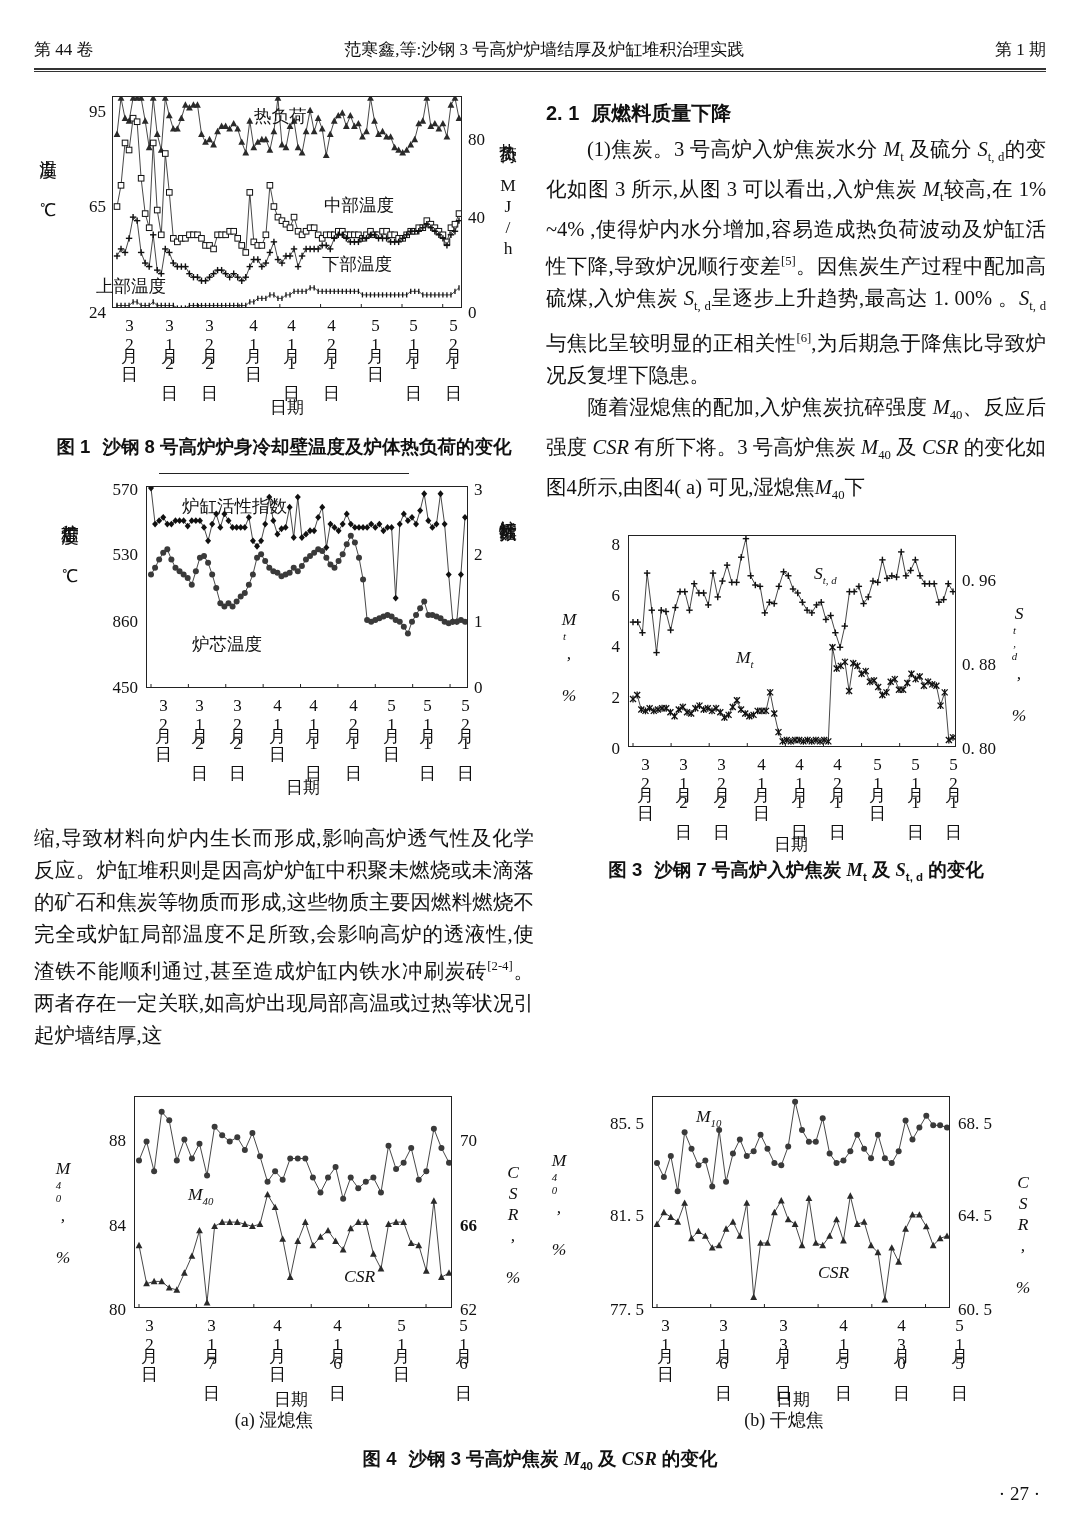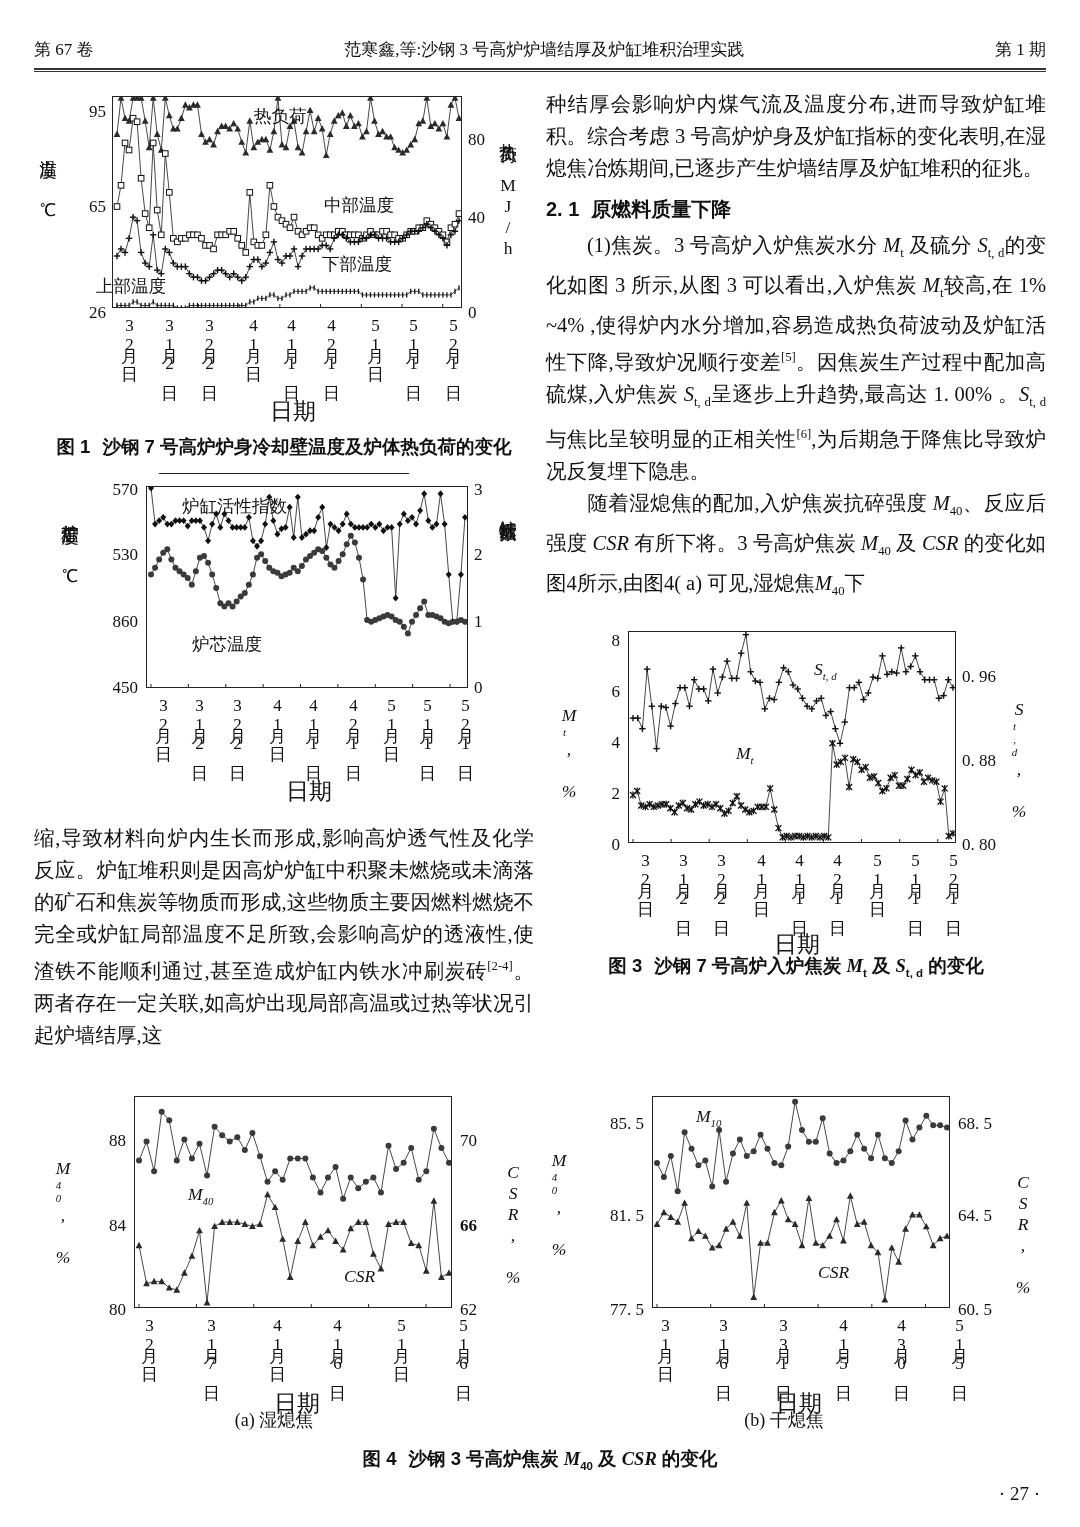--- a/index.html
+++ b/index.html
@@ -81,39 +81,39 @@
     writing-mode:vertical-rl; text-orientation:upright;
     letter-spacing:1px;
   }
   .axlab-v.it { font-style:italic; }
   .xtick {
     position:absolute; font-size:17px; white-space:nowrap;
     writing-mode:vertical-rl; text-orientation:upright;
     letter-spacing:0px;
   }
   .xaxname {
-    position:absolute; font-size:23px; white-space:nowrap;
+    position:absolute; font-size:17px; white-space:nowrap;
   }
   .anno {
     position:absolute; font-size:17.5px; white-space:nowrap;
   }
   .anno.it { font-style:italic; }
 
   .pageno {
     position:absolute; right:40px; bottom:22px;
     font-size:19px;
   }
 </style>
 </head>
 <body>
 
 <div class="page">
 
   <div class="hdr">
-    <span>第 67 卷</span>
+    <span>第 44 卷</span>
     <span class="hdr-mid">范寒鑫,等:沙钢 3 号高炉炉墙结厚及炉缸堆积治理实践</span>
     <span>第 1 期</span>
   </div>
   <div class="hdr-rule"></div>
 
   <div class="col col-l">
 
     <div class="chart" style="height:340px;">
       <div class="plot" style="left:78px; top:8px; width:350px; height:212px;">
         <svg width="350" height="212" viewBox="0 0 350 212">
@@ -558,21 +558,21 @@
               <line x1="126.14285714285714" y1="212" x2="126.14285714285714" y2="207" stroke="#222" stroke-width="1"></line>
               <line x1="166.85714285714286" y1="212" x2="166.85714285714286" y2="207" stroke="#222" stroke-width="1"></line>
               <line x1="207.57142857142858" y1="212" x2="207.57142857142858" y2="207" stroke="#222" stroke-width="1"></line>
               <line x1="248.28571428571428" y1="212" x2="248.28571428571428" y2="207" stroke="#222" stroke-width="1"></line>
               <line x1="289" y1="212" x2="289" y2="207" stroke="#222" stroke-width="1"></line>
               <line x1="329.7142857142857" y1="212" x2="329.7142857142857" y2="207" stroke="#222" stroke-width="1"></line>
             </g>
         </svg>
       </div>
 
-      <div class="ytick" style="left:24px; top:215px; width:48px;">26</div>
+      <div class="ytick" style="left:24px; top:215px; width:48px;">24</div>
       <div class="ytick" style="left:24px; top:109px; width:48px;">65</div>
       <div class="ytick" style="left:24px; top:14px;  width:48px;">95</div>
 
       <div class="y2tick" style="left:434px; top:215px;">0</div>
       <div class="y2tick" style="left:434px; top:120px;">40</div>
       <div class="y2tick" style="left:434px; top:42px;">80</div>
 
       <div class="axlab-v" style="left:2px; top:58px;">温度, ℃</div>
       <div class="axlab-v" style="left:462px; top:42px;">热负荷, MJ/h</div>
 
@@ -587,21 +587,21 @@
       <div class="xtick" style="left:208px; top:228px;">4月1日</div>
       <div class="xtick" style="left:246px; top:228px;">4月11日</div>
       <div class="xtick" style="left:286px; top:228px;">4月21日</div>
       <div class="xtick" style="left:330px; top:228px;">5月1日</div>
       <div class="xtick" style="left:368px; top:228px;">5月11日</div>
       <div class="xtick" style="left:408px; top:228px;">5月21日</div>
       <div class="xaxname" style="left:236px; top:308px;">日期</div>
     </div>
 
     <div class="cap">
-      <span class="fno">图 1</span><span>沙钢 7 号高炉炉身冷却壁温度及炉体热负荷的变化</span>
+      <span class="fno">图 1</span><span>沙钢 8 号高炉炉身冷却壁温度及炉体热负荷的变化</span>
     </div>
     <div class="hrule"></div>
 
     <div class="chart" style="height:330px; margin-top:-4px;">
       <div class="plot" style="left:112px; top:6px; width:322px; height:202px;">
         <svg width="322" height="202" viewBox="0 0 322 202">
           <g id="f2-series">
               <polyline points="4.0,1.0 8.1,37.0 12.2,33.7 16.2,30.3 20.3,37.0 24.4,37.0 28.5,33.7 32.5,33.7 36.6,33.7 40.7,39.1 44.8,33.7 48.9,33.7 52.9,33.7 57.0,40.4 61.1,53.9 65.2,37.0 69.2,26.9 73.3,40.4 77.4,26.9 81.5,33.7 85.6,40.4 89.6,40.4 93.7,40.4 97.8,40.4 101.9,30.3 105.9,53.9 110.0,59.3 114.1,53.9 118.2,37.0 122.3,10.1 126.3,33.7 130.4,47.1 134.5,41.7 138.6,40.4 142.6,20.2 146.7,50.5 150.8,10.1 154.9,50.5 159.0,47.1 163.0,43.8 167.1,43.8 171.2,30.3 175.3,20.2 179.4,60.6 183.4,37.0 187.5,40.4 191.6,43.8 195.7,37.0 199.7,26.9 203.8,37.0 207.9,40.4 212.0,40.4 216.1,40.4 220.1,40.4 224.2,37.0 228.3,40.4 232.4,37.0 236.4,43.8 240.5,40.4 244.6,40.4 248.7,111.1 252.8,37.0 256.8,26.9 260.9,33.7 265.0,30.3 269.1,37.0 273.1,23.6 277.2,6.7 281.3,33.7 285.4,40.4 289.5,37.0 293.5,6.7 297.6,37.0 301.7,87.5 305.8,134.7 309.8,134.7 313.9,87.5 318.0,30.3" fill="none" stroke="#333" stroke-width="0.9" stroke-linejoin="round"></polyline>
               <path d="M4 -2.4L7 1L4 4.4L1 1Z" fill="#111"></path>
               <path d="M8.077922077922079 33.633333333333304L11.077922077922079 37.0333333333333L8.077922077922079 40.4333333333333L5.077922077922079 37.0333333333333Z" fill="#111"></path>
@@ -795,21 +795,20 @@
       <div class="xtick" style="left:420px; top:216px;">5月21日</div>
       <div class="xaxname" style="left:252px; top:296px;">日期</div>
     </div>
 
 
     <p class="body" style="margin-top:12px;"><span>缩,导致材料向炉内生长而形成,影响高炉透气性及化学反应。炉缸堆积则是因高炉炉缸中积聚未燃烧或未滴落的矿石和焦炭等物质而形成,这些物质主要因燃料燃烧不完全或炉缸局部温度不足所致,会影响高炉的透液性,使渣铁不能顺利通过,甚至造成炉缸内铁水冲刷炭砖</span><sup>[2-4]</sup><span>。两者存在一定关联,如高炉出现局部高温或过热等状况引起炉墙结厚,这</span></p>
   </div>
 
   <div class="col col-r">
 
-    <p class="body">种结厚会影响炉内煤气流及温度分布,进而导致炉缸堆积。综合考虑 3 号高炉炉身及炉缸指标的变化表明,在湿熄焦冶炼期间,已逐步产生炉墙结厚及炉缸堆积的征兆。</p>
 
 
     <div class="sub-h">
       <span class="num">2. 1</span><span>原燃料质量下降</span>
     </div>
 
     <p class="body"><span style="display:inline-block;width:2em"></span><span>(1)焦炭。3 号高炉入炉焦炭水分 </span><i class="mv">M</i><sub>t</sub><span> 及硫分 </span><i class="mv">S</i><sub>t, d</sub><span>的变化如图 3 所示,从图 3 可以看出,入炉焦炭 </span><i class="mv">M</i><sub>t</sub><span>较高,在 1% ~4% ,使得炉内水分增加,容易造成热负荷波动及炉缸活性下降,导致炉况顺行变差</span><sup>[5]</sup><span>。因焦炭生产过程中配加高硫煤,入炉焦炭 </span><i class="mv">S</i><sub>t, d</sub><span>呈逐步上升趋势,最高达 1. 00% 。</span><i class="mv">S</i><sub>t, d</sub><span>与焦比呈较明显的正相关性</span><sup>[6]</sup><span>,为后期急于降焦比导致炉况反复埋下隐患。</span></p>
 
     <p class="body"><span style="display:inline-block;width:2em"></span><span>随着湿熄焦的配加,入炉焦炭抗碎强度 </span><i class="mv">M</i><sub>40</sub><span>、反应后强度 </span><i class="mv">CSR</i><span> 有所下将。3 号高炉焦炭 </span><i class="mv">M</i><sub>40</sub><span> 及 </span><i class="mv">CSR</i><span> 的变化如图4所示,由图4( a) 可见,湿熄焦</span><i class="mv">M</i><sub>40</sub><span>下</span></p>
 

